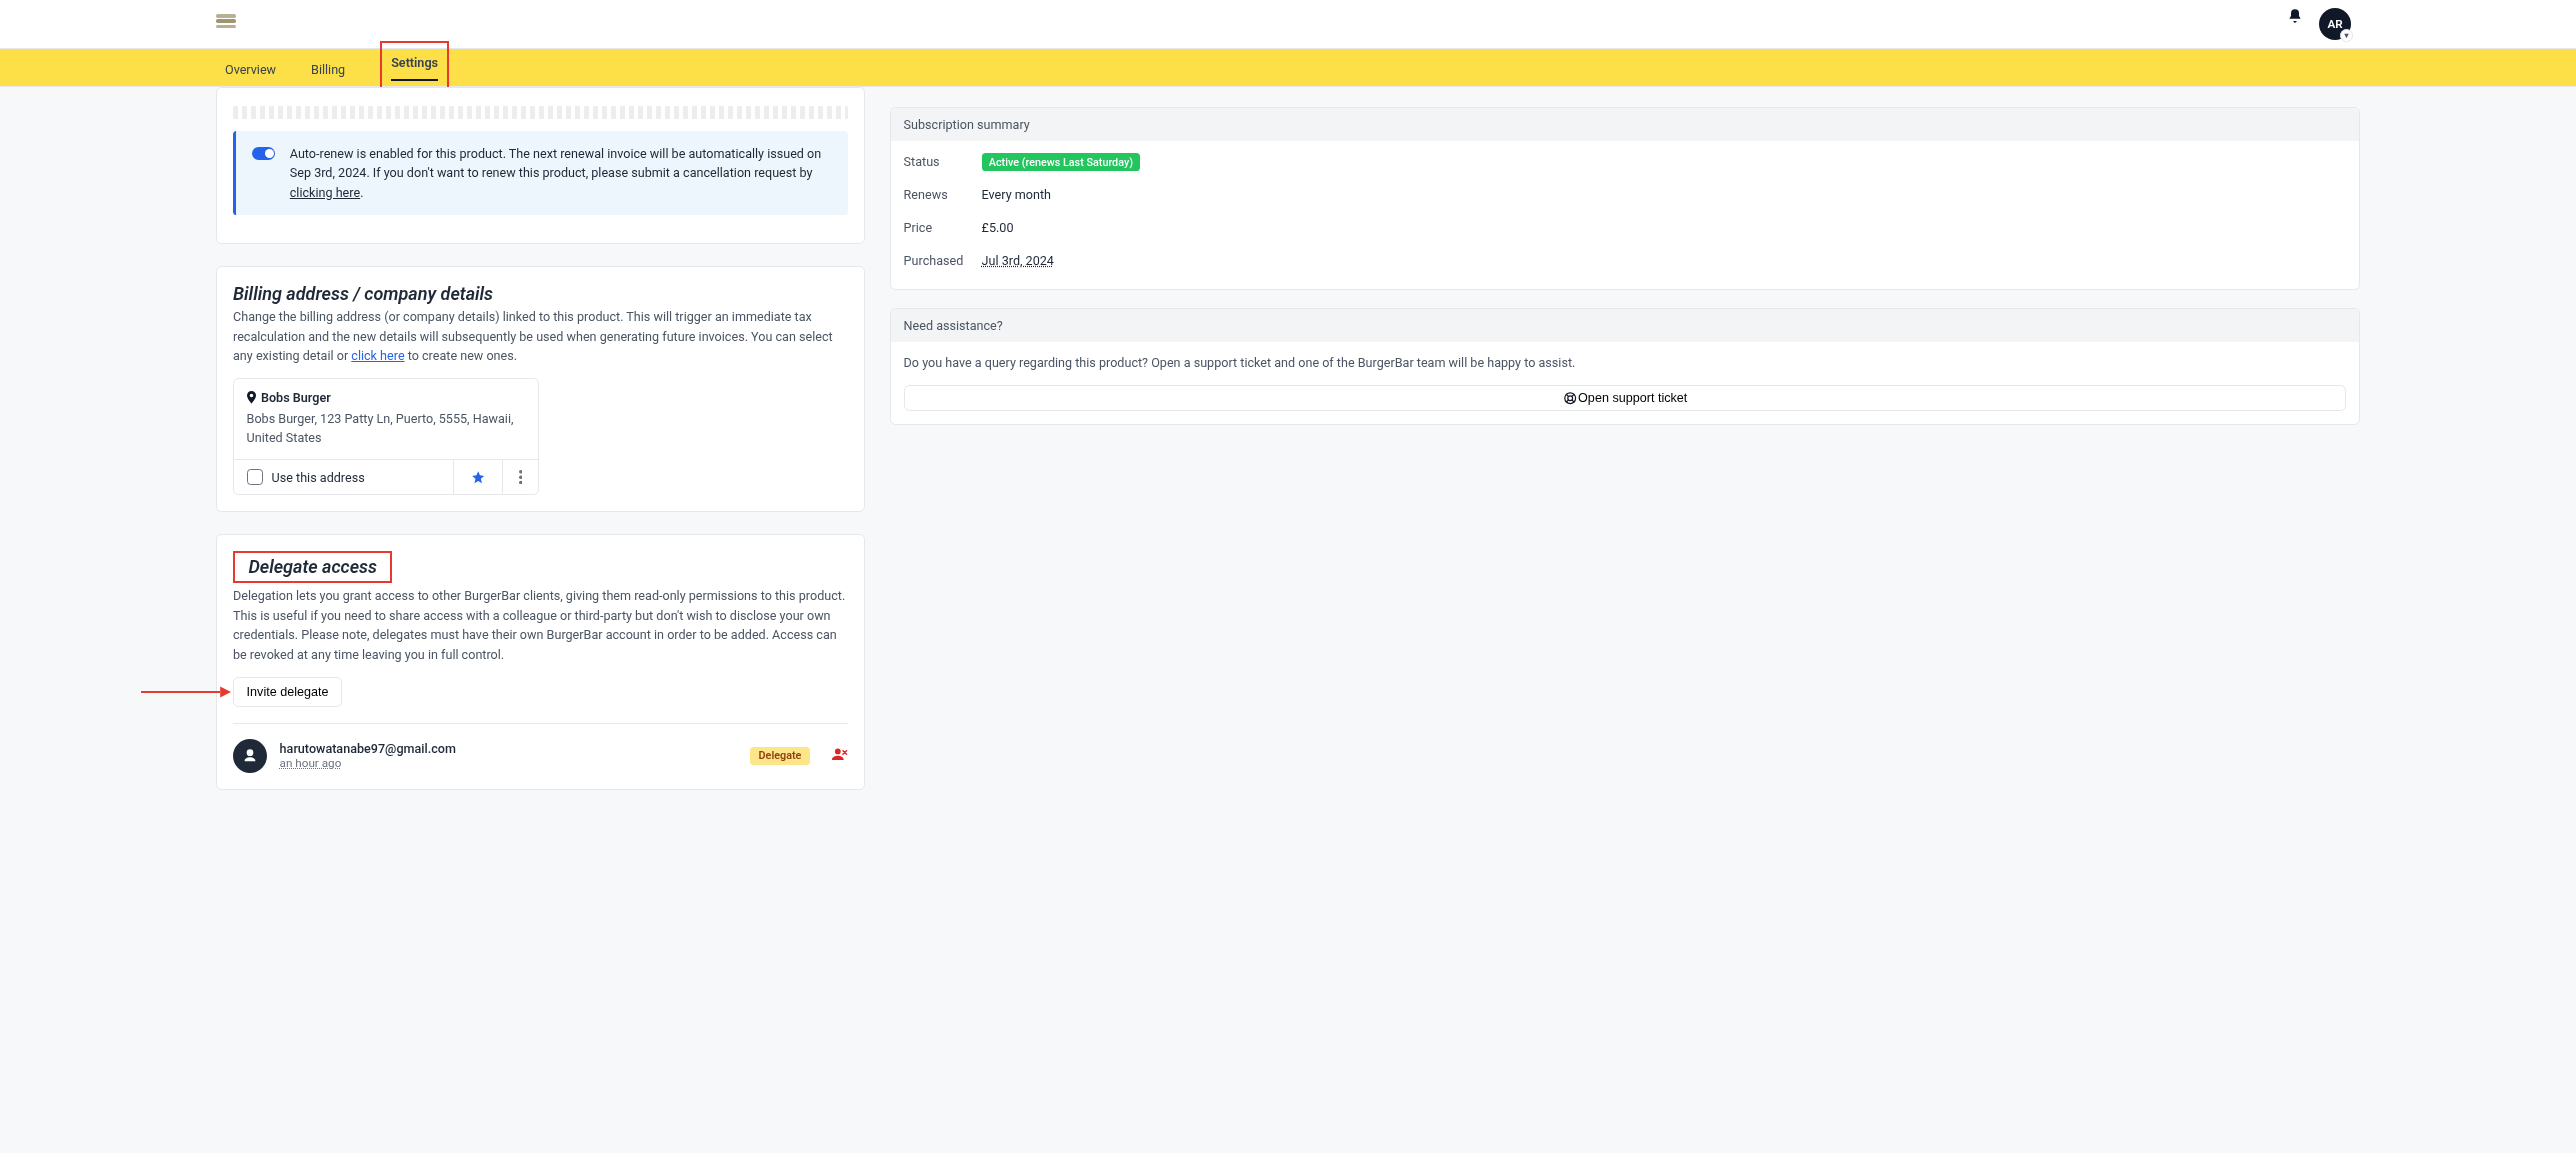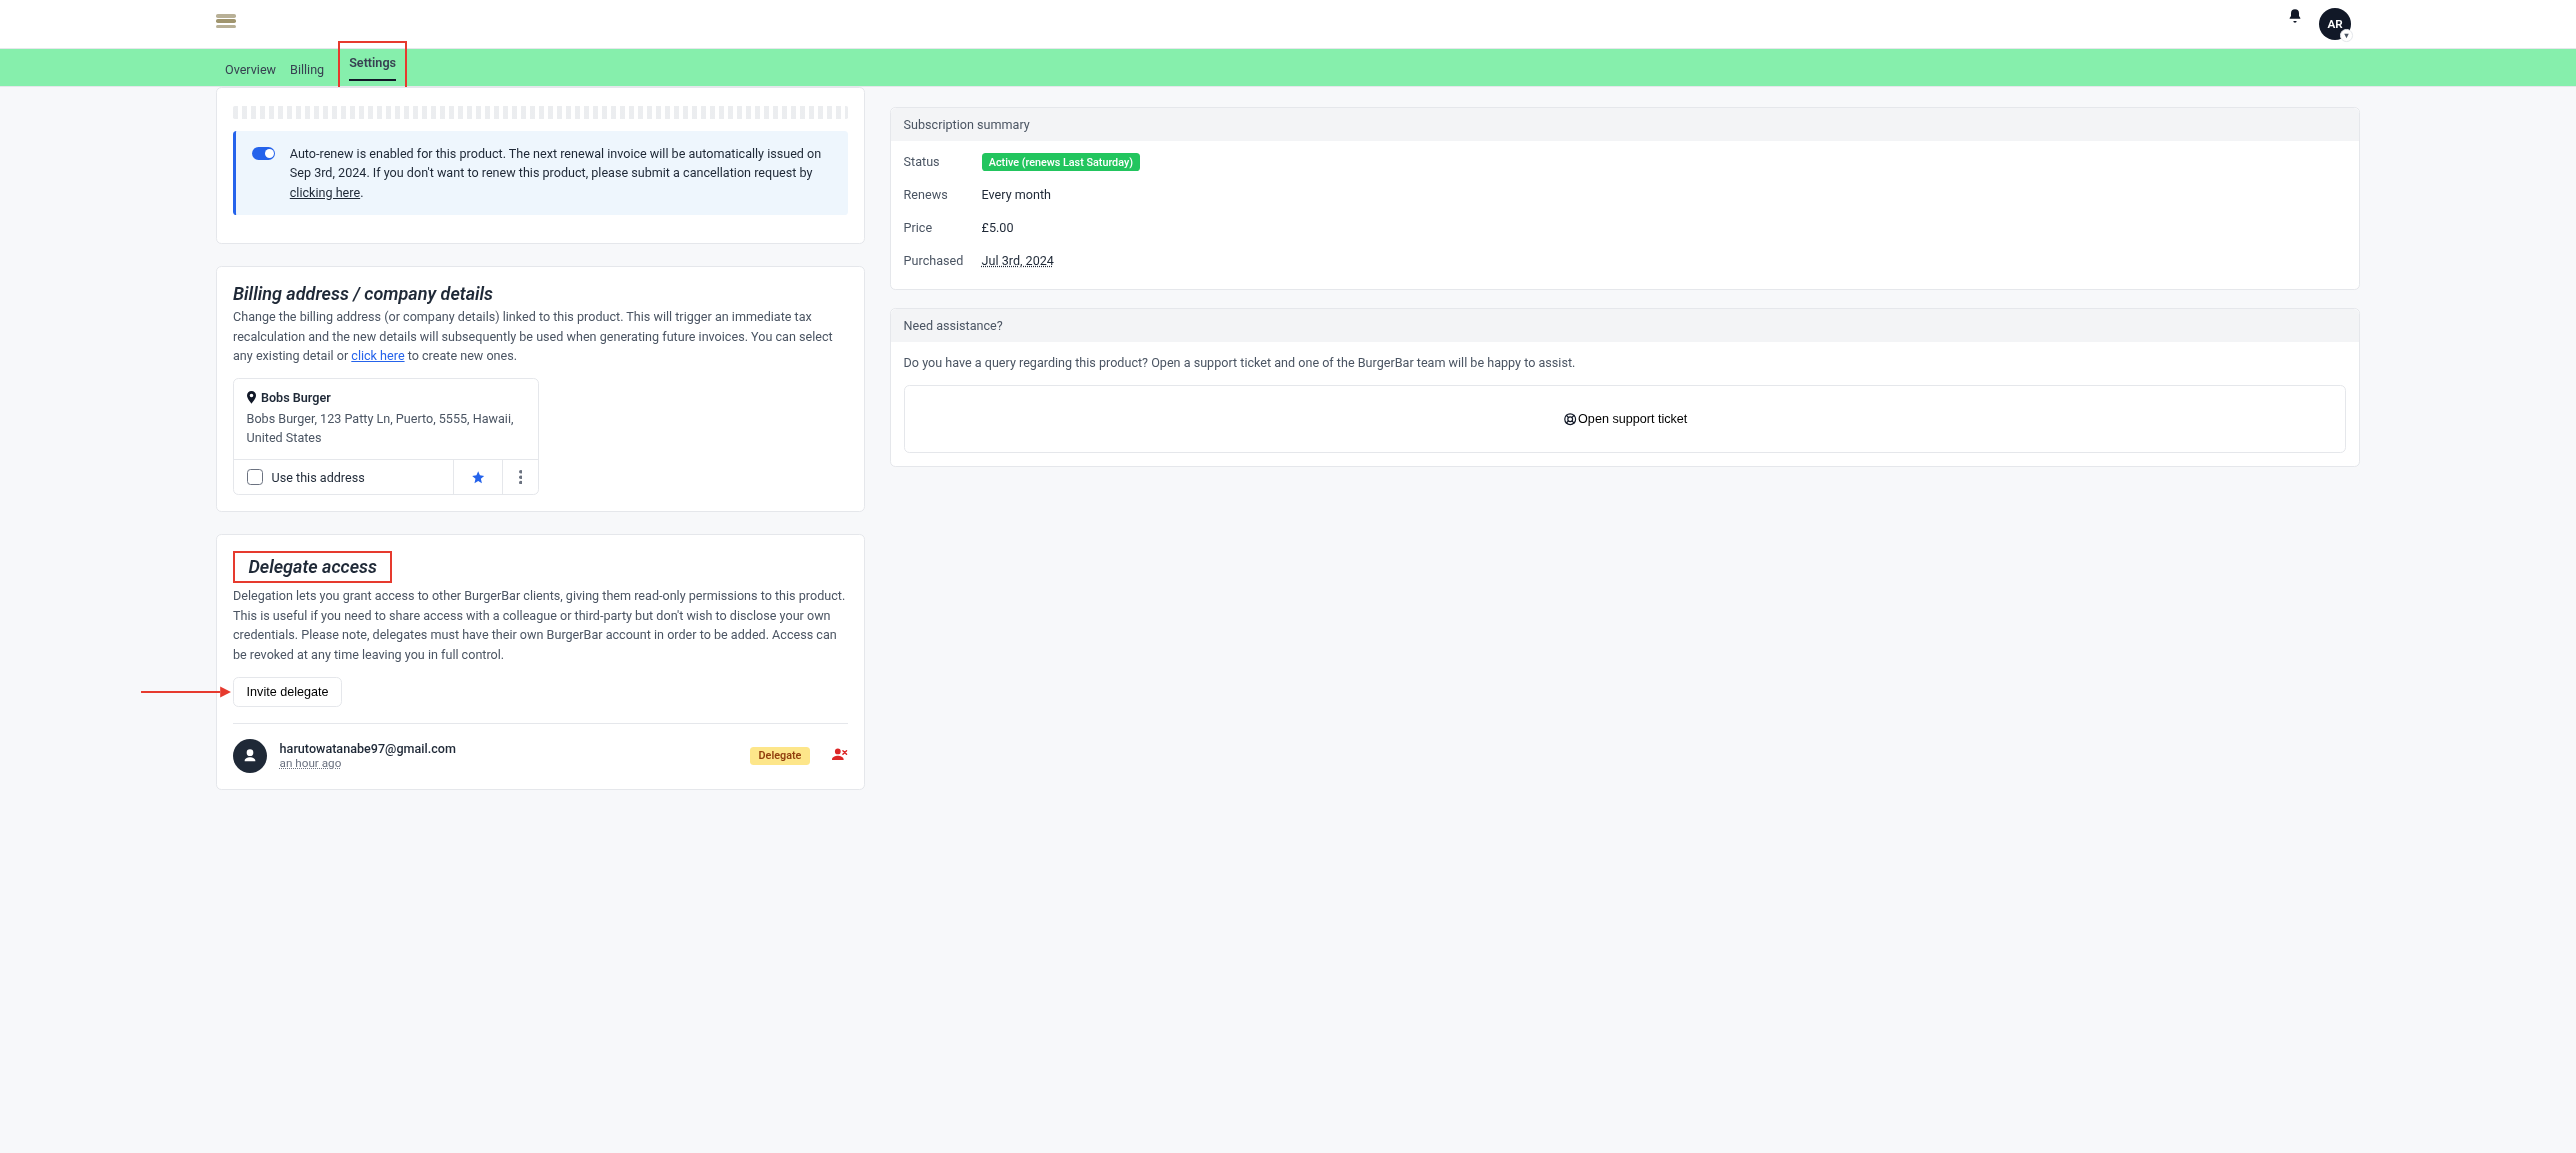--- a/index.html
+++ b/index.html
@@ -6,21 +6,21 @@
 body { font-family: -apple-system, BlinkMacSystemFont, "Segoe UI", Roboto, sans-serif; background: #f7f8fa; color: #1f2937; font-size: 12.6px; }
 .topbar { background: #fff; height: 49px; border-bottom: 0.9px solid #e5e7eb; display: flex; align-items: center; padding: 0 18px; justify-content: space-between; }
 .topbar-left { display: flex; align-items: center; padding-left: 198px; }
 .logo { width: 20px; height: 20px; display:flex; flex-direction:column; gap:1.8px; }
 .logo span { display:block; height:3.6px; background:#b8b096; border-radius:1.8px; }
 .logo span:nth-child(2){ background:#a0956e; }
 .topbar-right { display: flex; align-items: flex-start; gap: 16px; padding-right: 207px; }
 .bell { width:16px; height:16px; }
 .avatar { width:32px; height:32px; border-radius:50%; background:#111827; color:#fff; display:flex; align-items:center; justify-content:center; font-weight:600; font-size:11.7px; position:relative; }
 .avatar .chev { position:absolute; bottom:-1.8px; right:-1.8px; background:#fff; border-radius:50%; width:12.6px; height:12.6px; display:flex; align-items:center; justify-content:center; font-size:8px; border:0.9px solid #e5e7eb; color:#4b5563;}
-.tabbar { background:#86efac; border-bottom:0.9px solid #e5e7eb; padding-left: 225px; display:flex; gap:14px; height:38px; align-items:flex-end; }
+.tabbar { background:#fde047; border-bottom:0.9px solid #e5e7eb; padding-left: 225px; display:flex; gap:35px; height:38px; align-items:flex-end; }
 .tab { padding: 9px 0; color:#374151; cursor:pointer; }
 .tab.active { font-weight:600; border-bottom: 2.7px solid #111827; }
 .highlight-box { border: 2.7px solid #e63a2e; padding: 3.6px 9px 5.4px 9px; margin-bottom:-2.7px; }
 .page { display:flex; padding: 0 216px 36px 216px; gap: 25px; align-items:flex-start; }
 .main { flex: 0 0 649px; }
 .side { flex: 1; margin-top: 20px; }
 .card { background:#fff; border:0.9px solid #e5e7eb; border-radius:5.4px; margin-bottom: 21.6px; padding: 16px; }
 .notice { background:#eef6fd; border-left:3.6px solid #2563eb; border-radius:3.6px; padding: 12.6px 16px; display:flex; gap:14.4px; align-items:flex-start; }
 .notice-text { color:#1f2937; line-height:1.55; }
 .notice-text a { color:#1f2937; text-decoration:underline; }
@@ -54,21 +54,21 @@
 .del-remove { color:#dc2626; margin-left:9px; }
 .side-card { background:#fff; border:0.9px solid #e5e7eb; border-radius:5.4px; margin-bottom:18px; }
 .side-head { background:#f3f4f6; padding:9px 12.6px; color:#4b5563; font-size:12.6px; border-radius:5.4px 5.4px 0 0; }
 .side-body { padding: 3.6px 12.6px 12.6px 12.6px; }
 .sum-row { display:flex; padding:9px 0; }
 .sum-label { width:78px; color:#4b5563; }
 .sum-val { flex:1; }
 .badge-active { background:#22c55e; color:#fff; padding:2.7px 7.2px; border-radius:3.6px; font-size:10.8px; font-weight:500; }
 .sum-val .purchased { text-decoration: underline dotted; }
 .help-text { color:#4b5563; line-height:1.55; margin-bottom:12.6px; }
-.support-btn { width:100%; border:0.9px solid #e5e7eb; border-radius:5.4px; background:#fff; padding:26px; cursor:pointer; font-size:12.6px; display:flex; align-items:center; justify-content:center; gap:1px; }
+.support-btn { width:100%; border:0.9px solid #e5e7eb; border-radius:5.4px; background:#fff; padding:5px; cursor:pointer; font-size:12.6px; display:flex; align-items:center; justify-content:center; gap:1px; }
 .support-btn svg { width:14.4px; height:14.4px; }
 .truncated { height:12.6px; background: repeating-linear-gradient(90deg, #c7ccd3 0 5.4px, transparent 5.4px 9px); margin: 9px 16px 12.6px 16px; opacity:.35; border-radius:1.8px; }
 .notice-card { padding: 9px 0 16px 0; }
 </style>
 </head>
 <body>
 
 <div class="topbar">
   <div class="topbar-left">
     <div class="logo">

